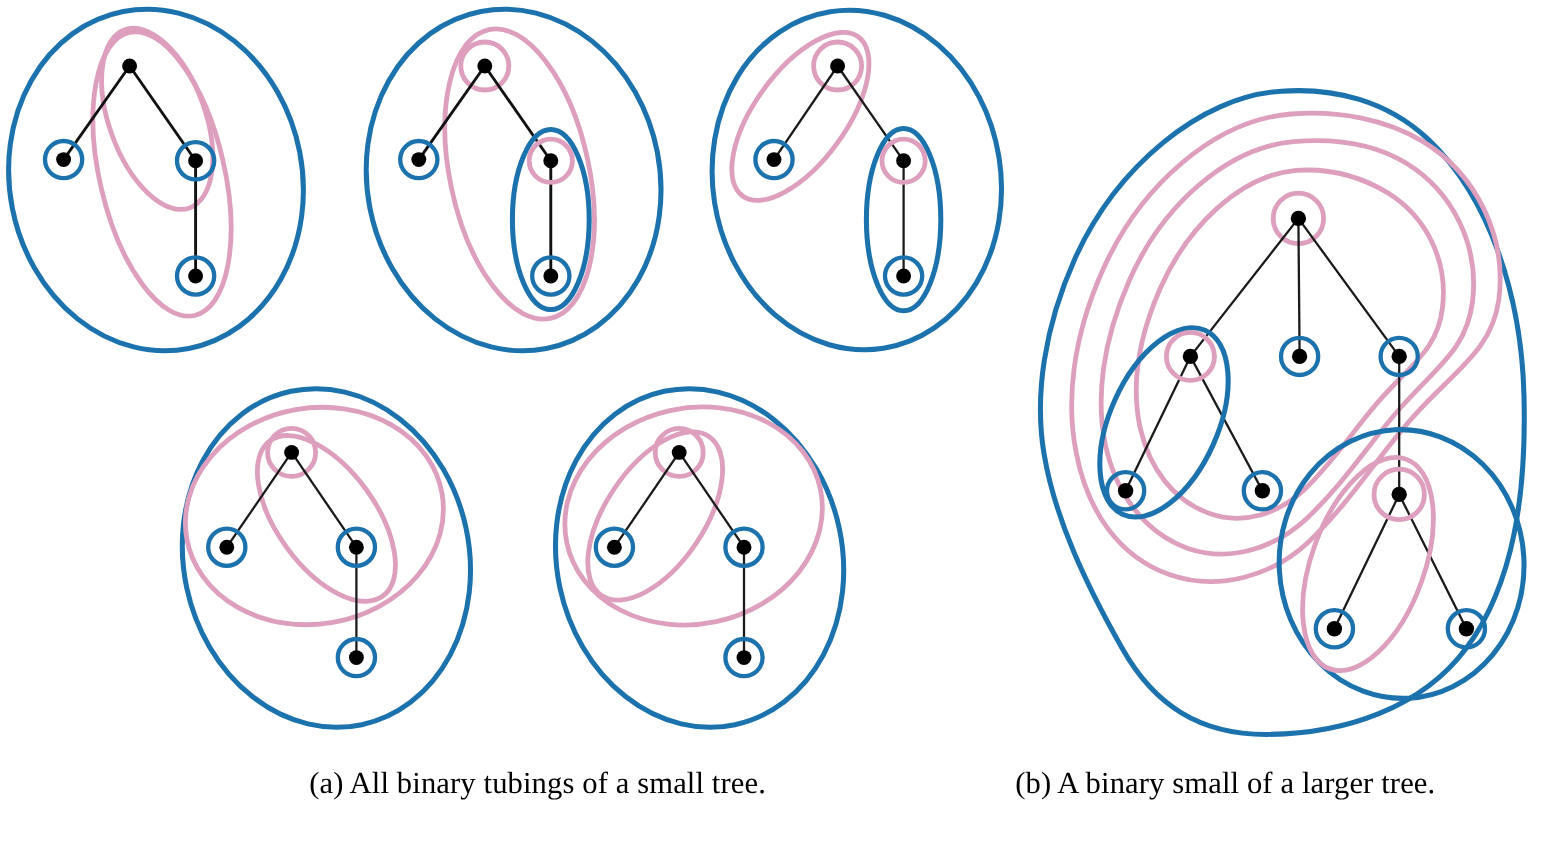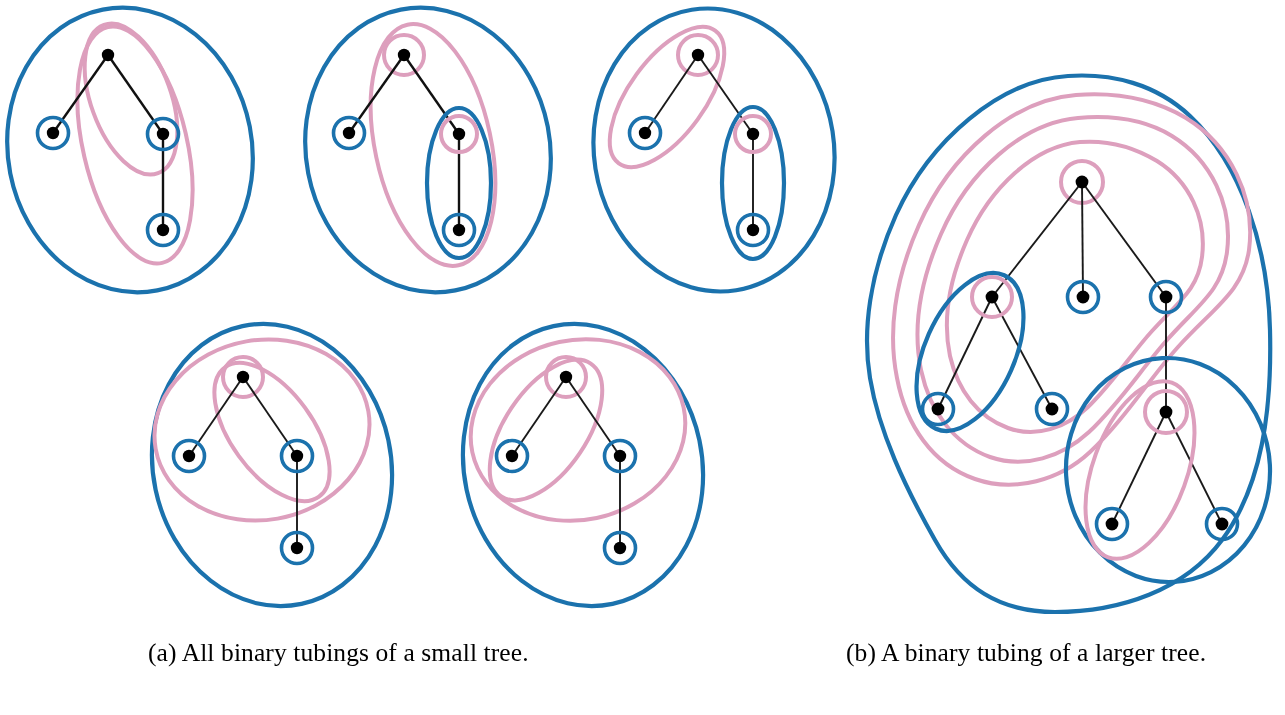--- a/index.html
+++ b/index.html
@@ -31,20 +31,21 @@
     font-family: "Liberation Serif", serif;
     font-size: 25.5px;
     color: #000000;
     line-height: 1.32;
     letter-spacing: 0.1px;
   }
   #caption-a {
     left: 148px;
     top: 636px;
     width: 600px;
+    text-align: center;
   }
   #caption-b {
     left: 846px;
     top: 636px;
     width: 440px;
   }
 </style>
 </head>
 <body>
 
@@ -240,15 +241,15 @@
       <circle class="node-dot" cx="938" cy="409" r="6.4"></circle>
       <circle class="node-dot" cx="1052" cy="409" r="6.4"></circle>
       <circle class="node-dot" cx="1166" cy="412" r="6.4"></circle>
       <circle class="node-dot" cx="1112" cy="524" r="6.4"></circle>
       <circle class="node-dot" cx="1222" cy="524" r="6.4"></circle>
     </g>
   </svg>
 
   <div class="caption" id="caption-a">(a) All binary tubings of a small tree.</div>
 
-  <div class="caption" id="caption-b">(b) A binary tubing of a larger tree.</div>
+  <div class="caption" id="caption-b">(b) A binary small of a larger tree.</div>
 
 </div>
 
 </body></html>

